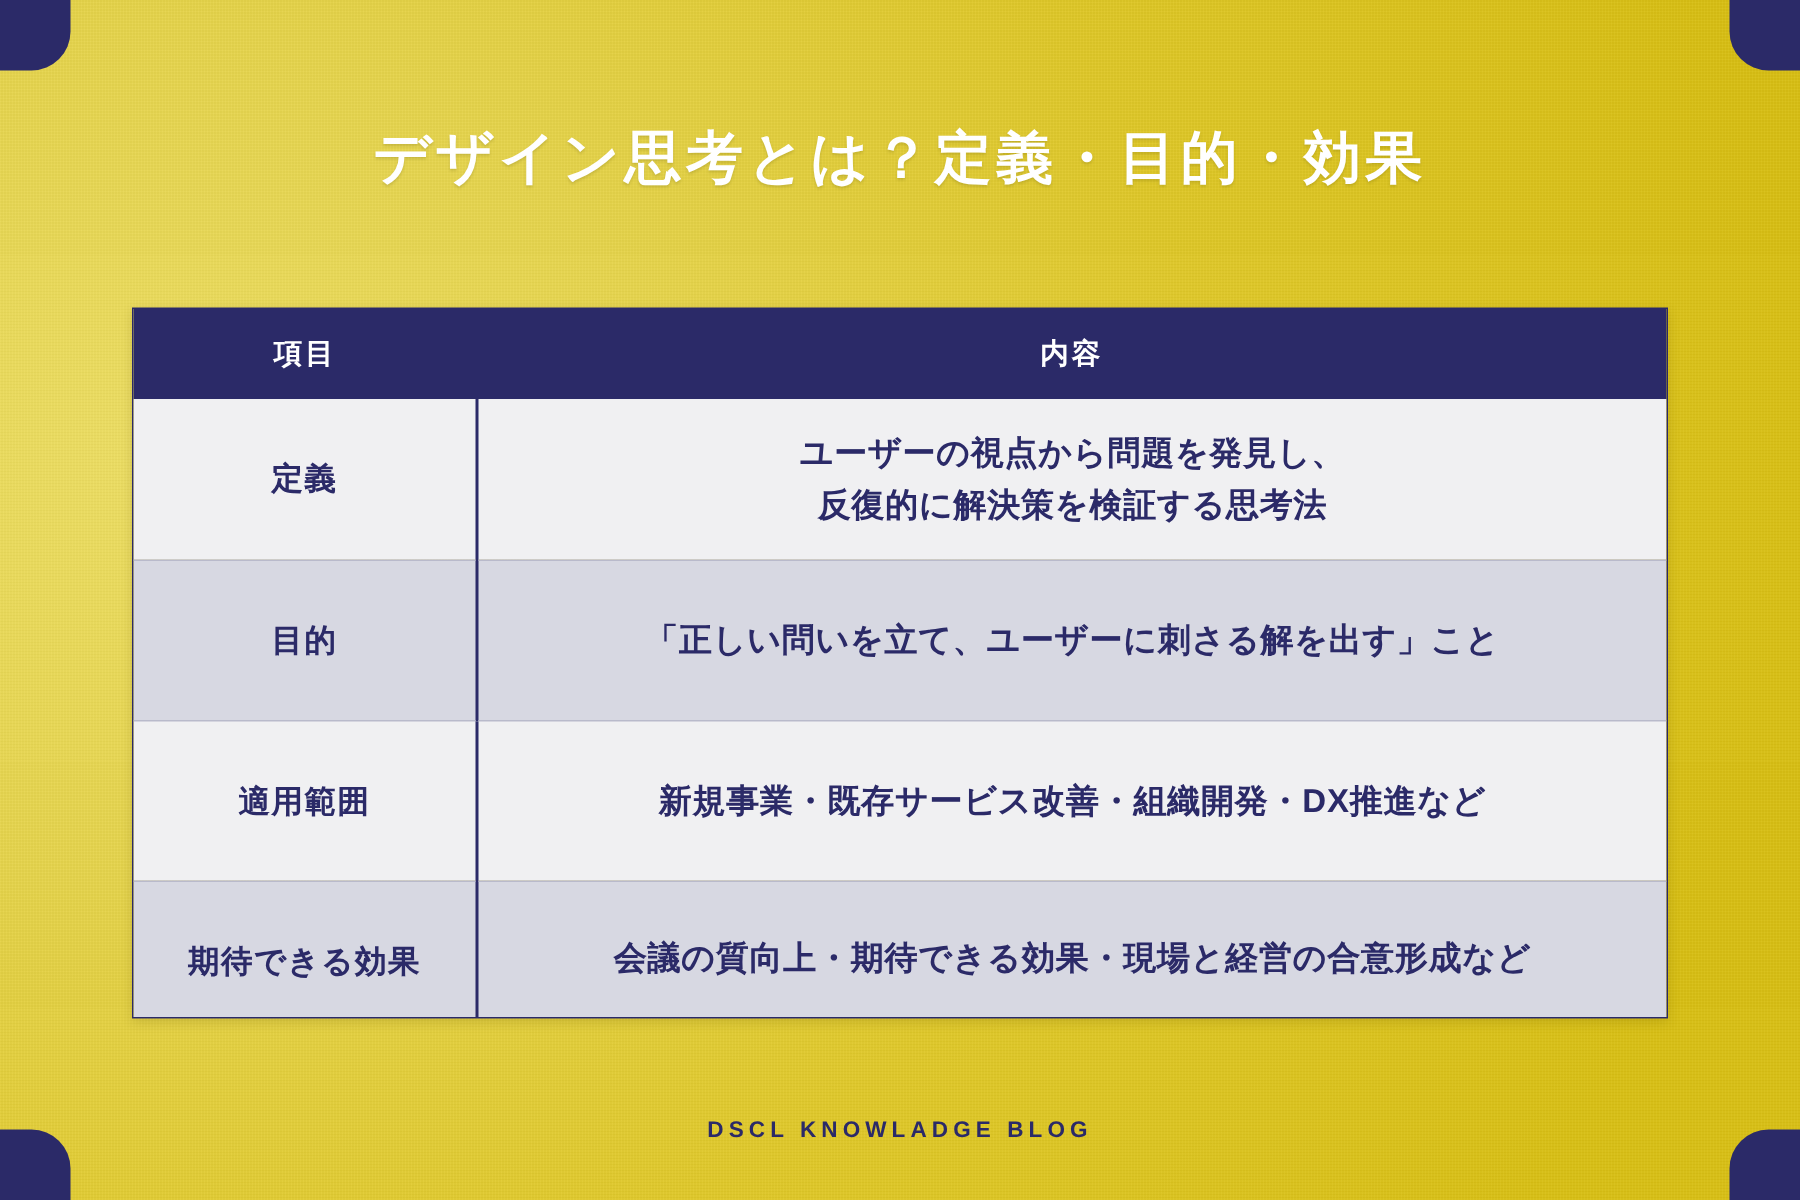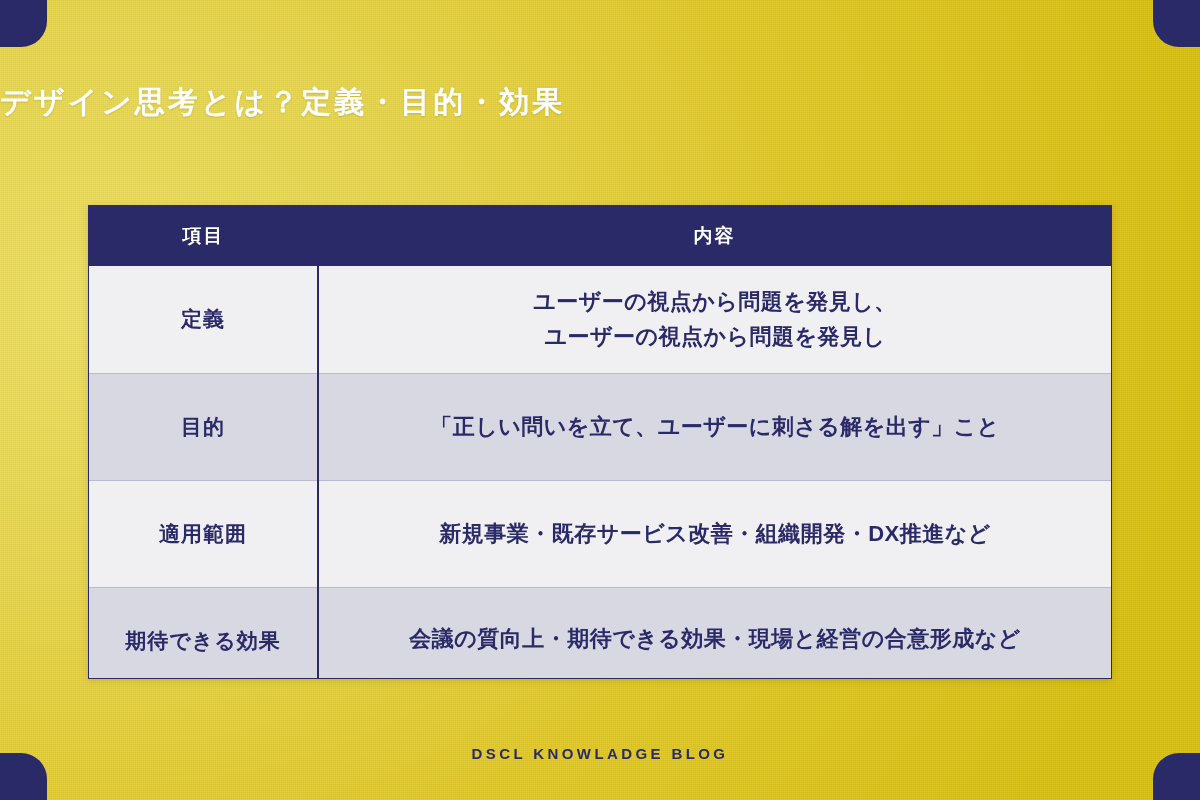--- a/index.html
+++ b/index.html
@@ -48,23 +48,23 @@
   .corner.tr { top: 0; right: 0; border-bottom-left-radius: 26px; }
   .corner.bl { bottom: 0; left: 0; border-top-right-radius: 26px; }
   .corner.br { bottom: 0; right: 0; border-top-left-radius: 26px; }
 
   
   #page-title {
     position: absolute;
     top: 84px;
     left: 0;
     width: 1200px;
-    text-align: left;
+    text-align: center;
     color: #ffffff;
-    font-size: 30px;
+    font-size: 38px;
     font-weight: bold;
     letter-spacing: 3px;
     line-height: 1.2;
     text-shadow: 0 1px 2px rgba(80,70,0,0.18);
     z-index: 2;
   }
 
   
   #table-wrap {
     position: absolute;
@@ -162,21 +162,21 @@
         <tr>
           <th>項目</th>
           <th>内容</th>
         </tr>
       </thead>
       <tbody>
         <tr class="row-odd">
           <td class="cell-item">定義</td>
           <td class="cell-detail">
             <span>ユーザーの視点から問題を発見し、</span><br>
-            <span>ユーザーの視点から問題を発見し</span>
+            <span>反復的に解決策を検証する思考法</span>
           </td>
         </tr>
         <tr class="row-even">
           <td class="cell-item">目的</td>
           <td class="cell-detail">「正しい問いを立て、ユーザーに刺さる解を出す」こと</td>
         </tr>
         <tr class="row-odd">
           <td class="cell-item">適用範囲</td>
           <td class="cell-detail">新規事業・既存サービス改善・組織開発・DX推進など</td>
         </tr>

